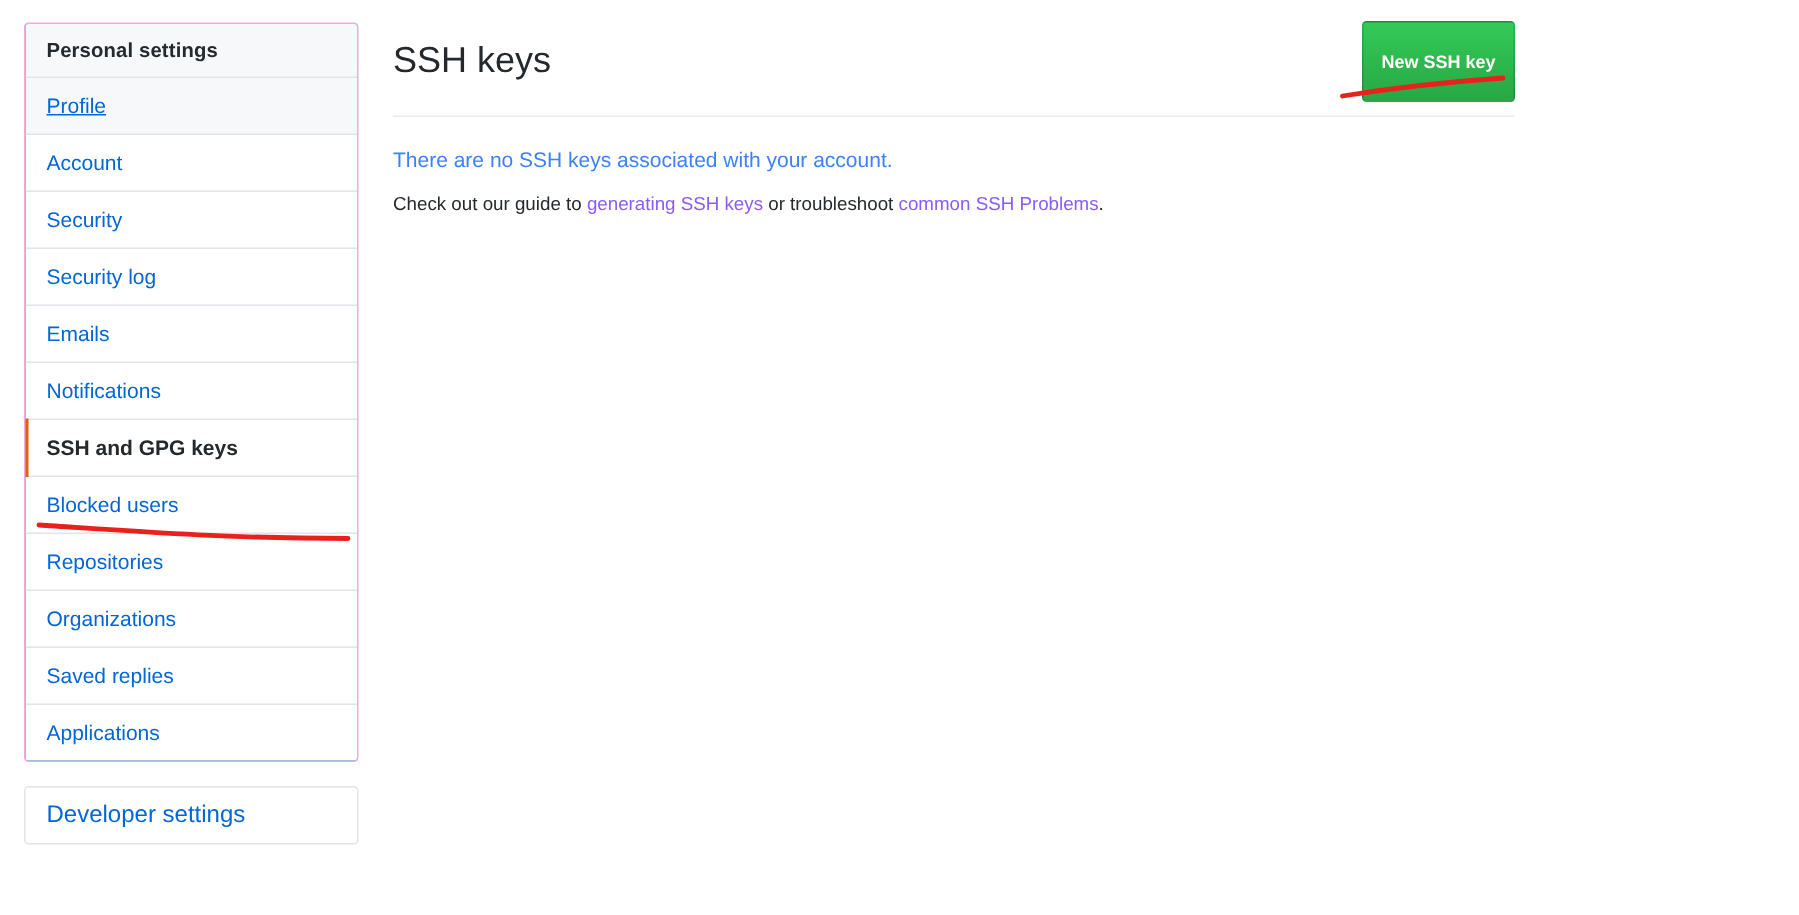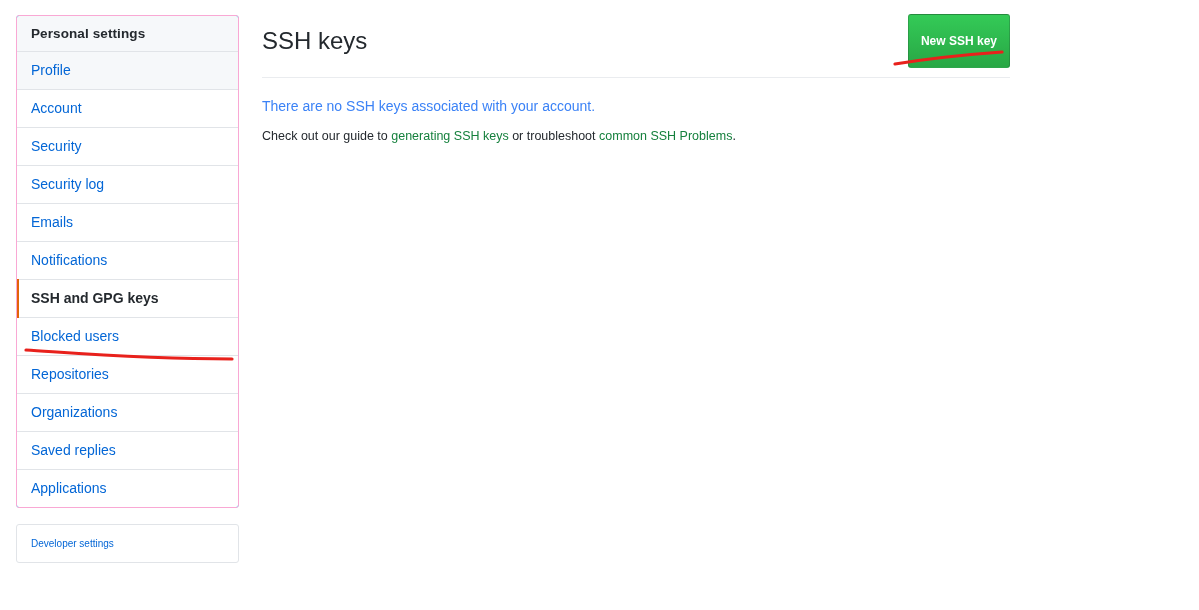--- a/index.html
+++ b/index.html
@@ -57,20 +57,21 @@
     border-bottom: 1px solid #e1e4e8;
     background: #ffffff;
     cursor: pointer;
     white-space: nowrap;
   }
   .nav-item:last-child {
     border-bottom: none;
   }
   .nav-item.tinted {
     background: #f6f8fa;
+    text-decoration: underline;
   }
   .nav-item.selected {
     color: #24292e;
     font-weight: bold;
     background: #ffffff;
   }
   .nav-item.selected::before {
     content: "";
     position: absolute;
     left: -1px;
@@ -84,21 +85,21 @@
     margin-top: 16px;
     border: 1px solid #e1e4e8;
     border-radius: 3px;
     background: #ffffff;
     overflow: hidden;
   }
   .dev-item {
     height: 37px;
     line-height: 37px;
     padding: 0 14px;
-    font-size: 10px;
+    font-size: 16px;
     color: #0366d6;
     cursor: pointer;
   }
 
   
   .content {
     position: absolute;
     left: 262px;
     top: 14px;
     width: 748px;
@@ -141,21 +142,21 @@
     margin: 18px 0 0 0;
     line-height: 20px;
   }
   .help-note {
     font-size: 12.5px;
     color: #24292e;
     margin: 11px 0 0 0;
     line-height: 18px;
   }
   a.link {
-    color: #15803d;
+    color: #8b5cf6;
     text-decoration: none;
     cursor: pointer;
     text-align: center;
   }
 
   
   .annotation {
     position: absolute;
     pointer-events: none;
     overflow: visible;

